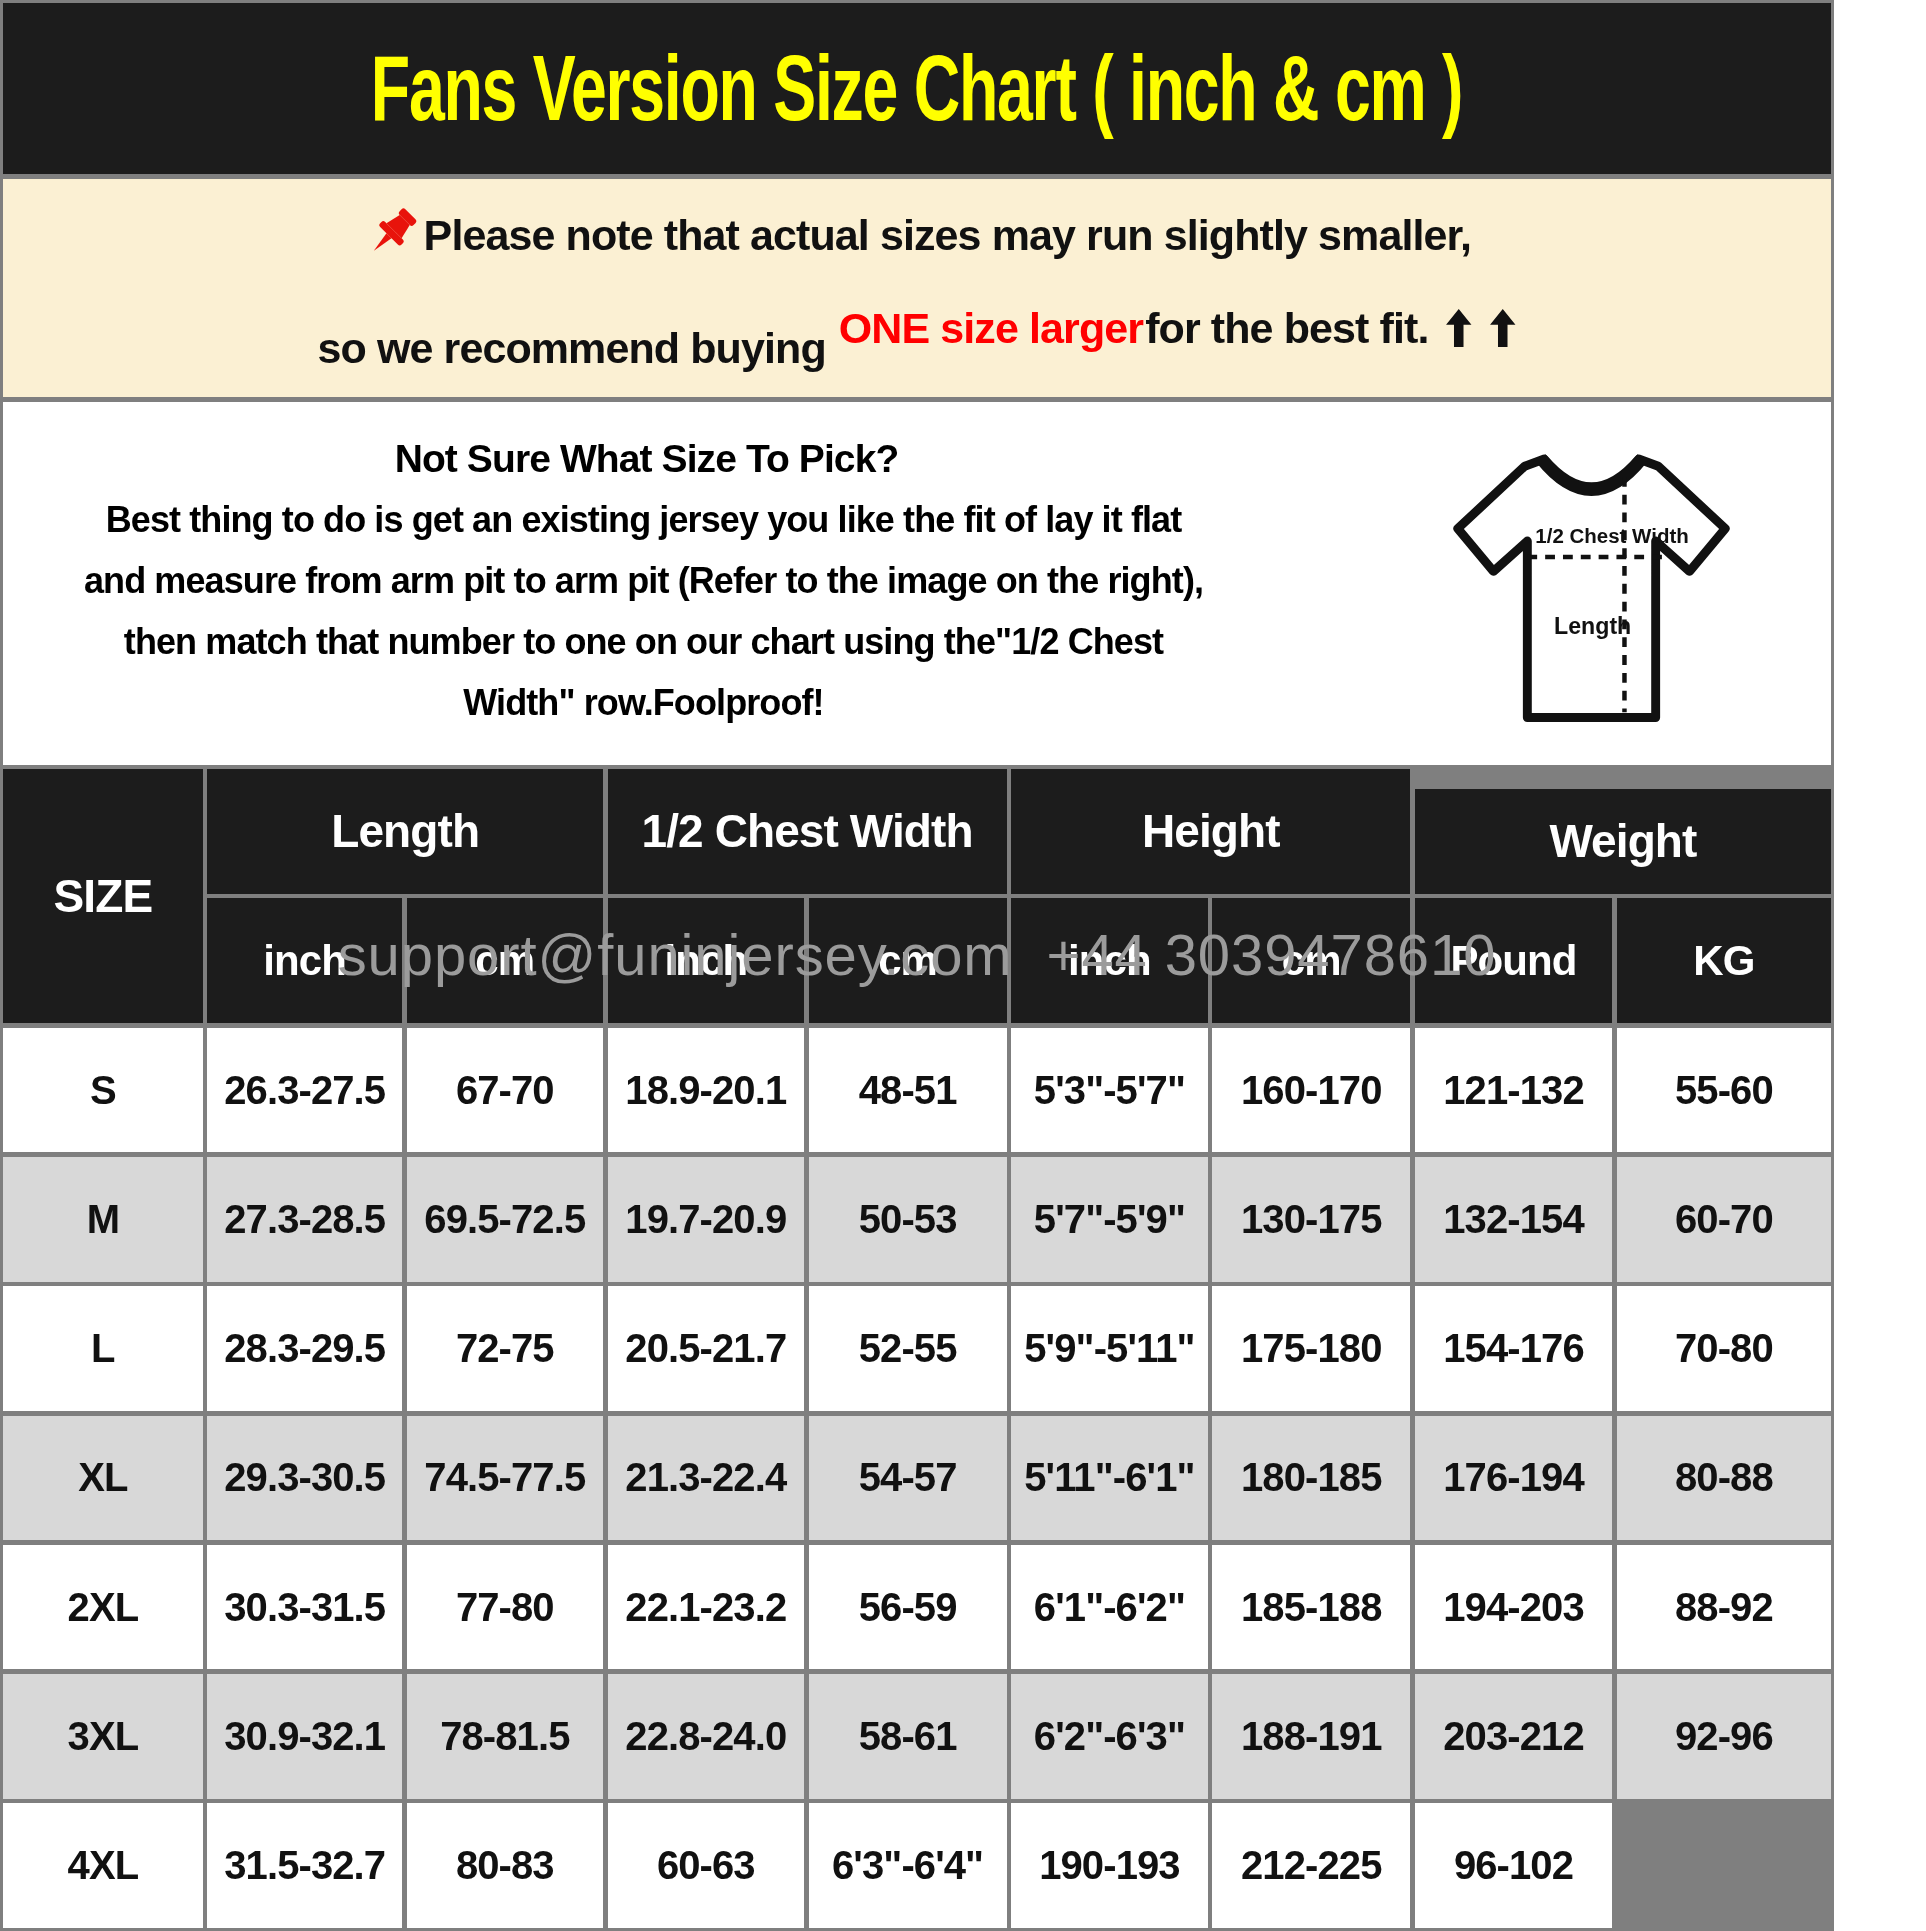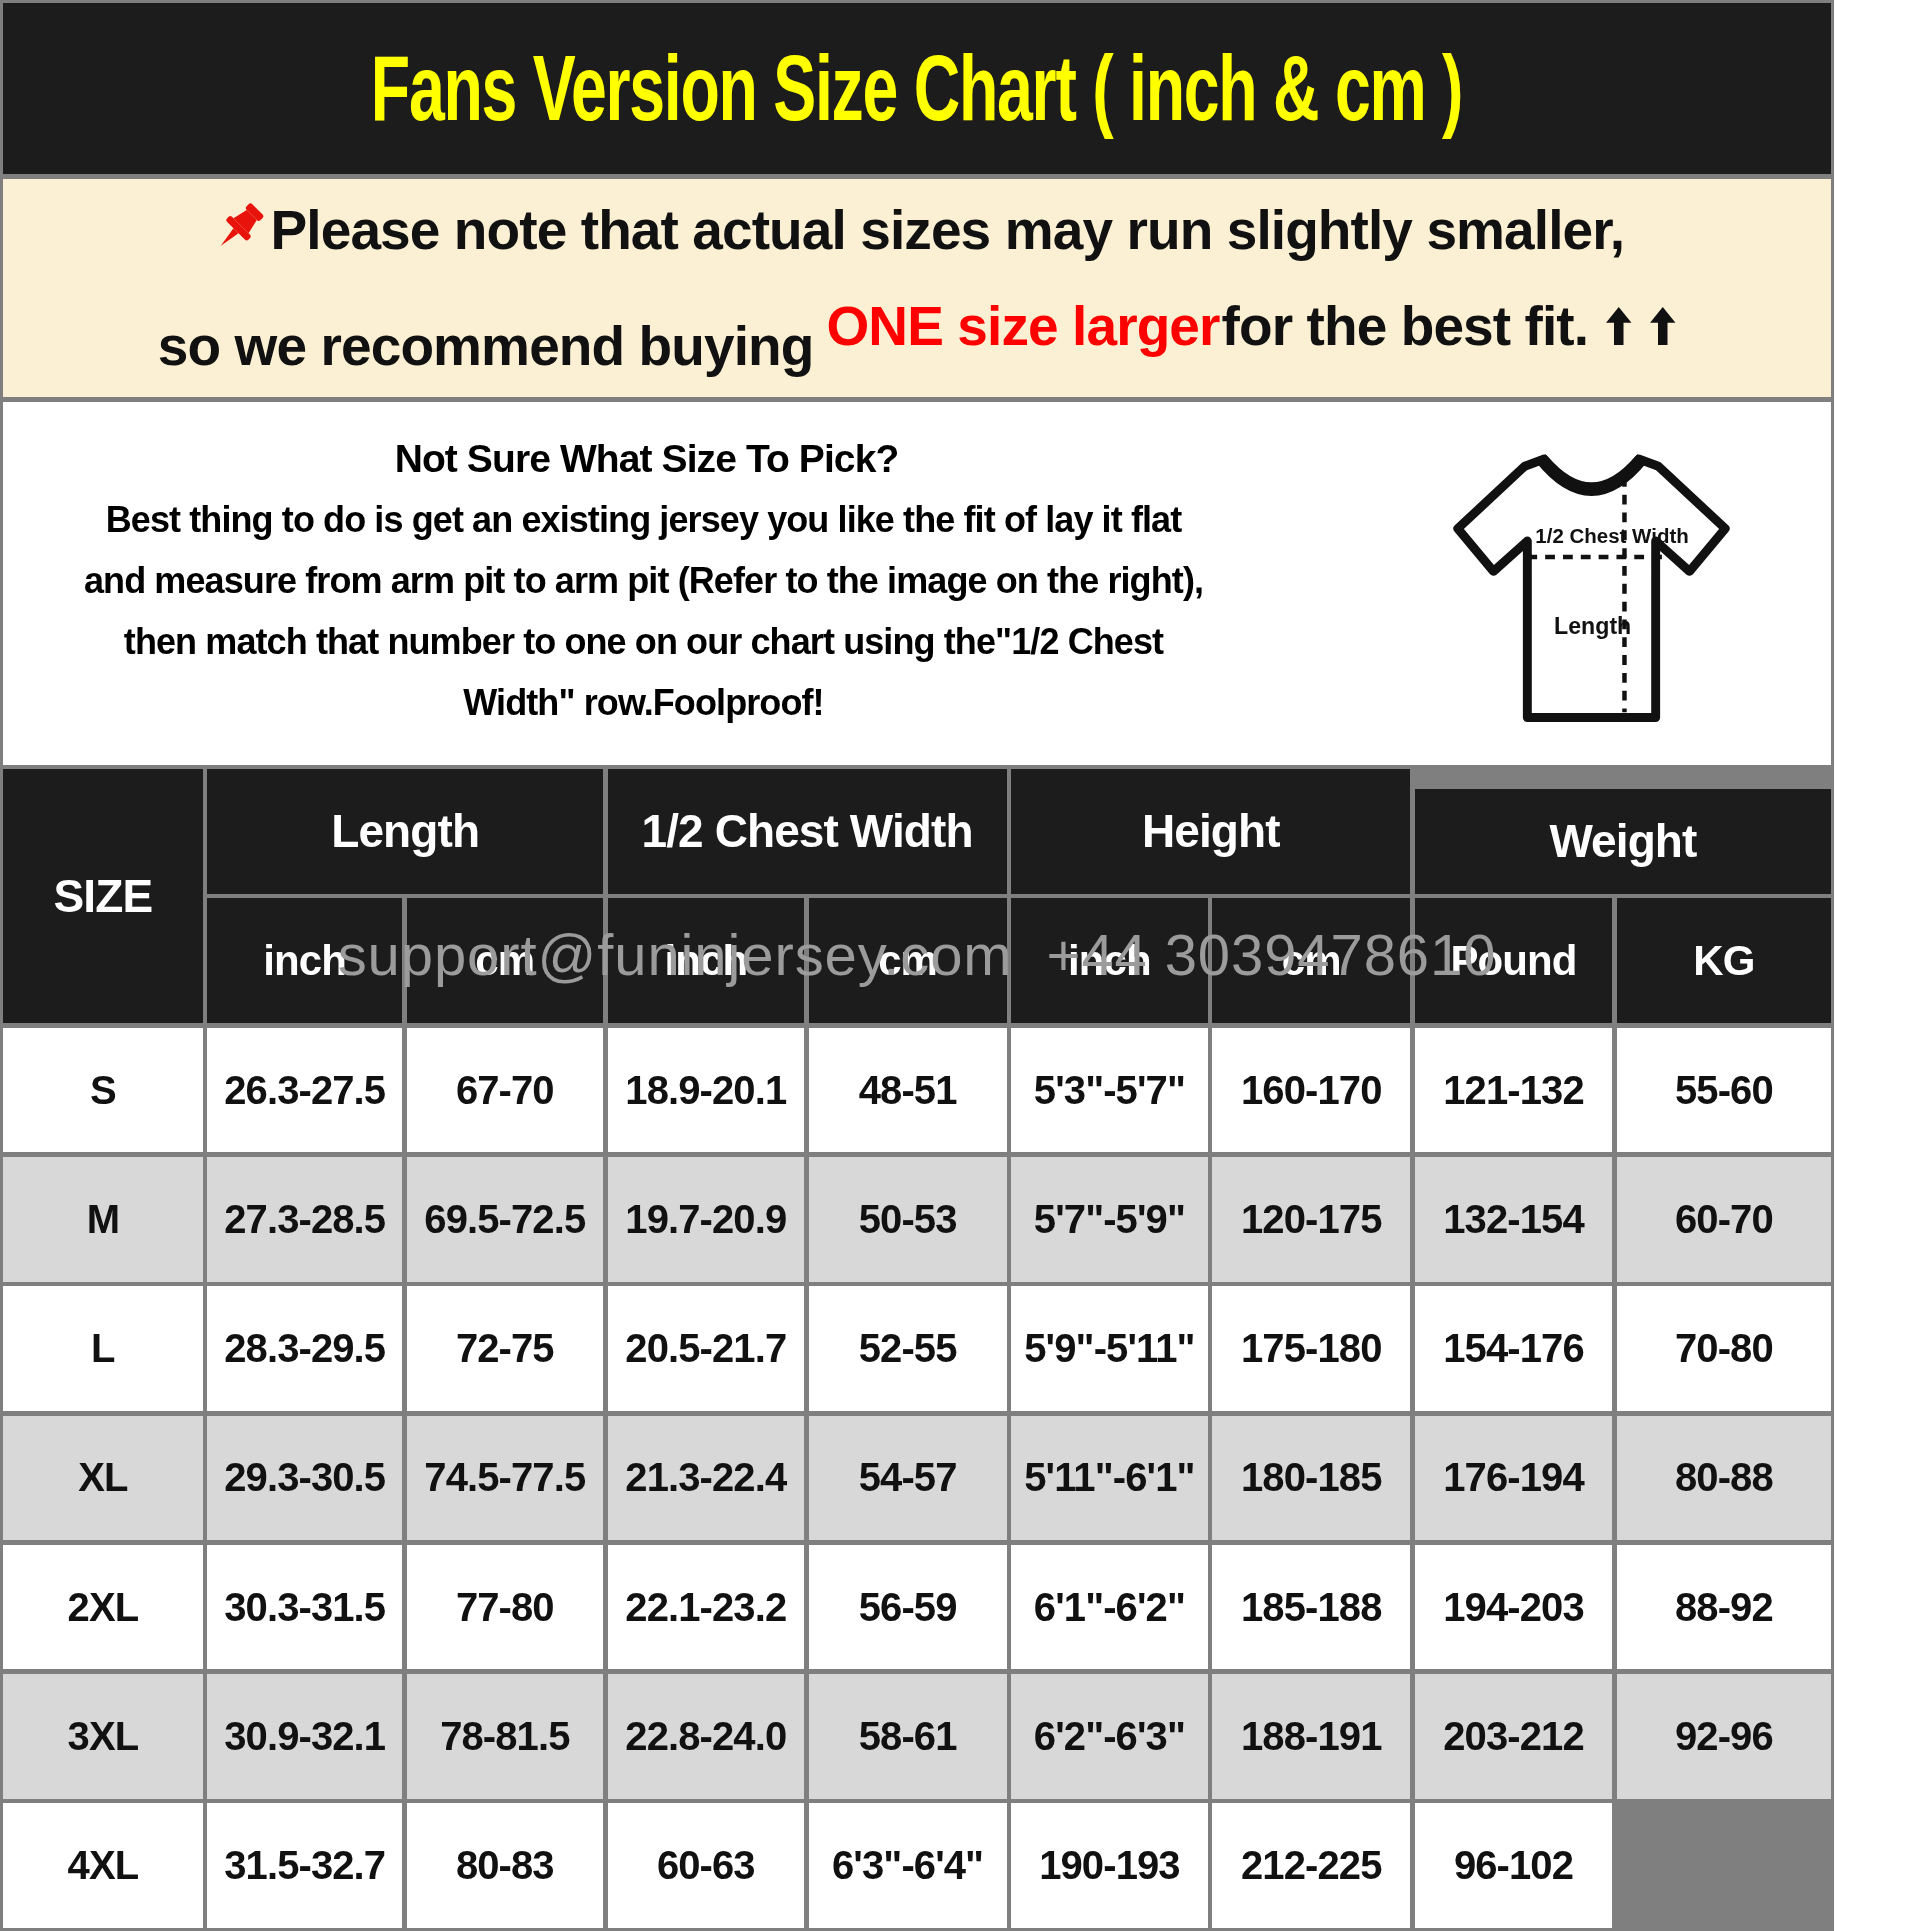--- a/index.html
+++ b/index.html
@@ -11,21 +11,21 @@
   .title-bar{height:171px;flex:0 0 auto;background:var(--ink,#1c1c1c);display:flex;align-items:center;justify-content:center;}
   .title-text{
     color:var(--yellow,#ffff00);font-weight:bold;font-size:92px;letter-spacing:-1.8px;
     white-space:nowrap;display:inline-block;transform:scaleX(.70);transform-origin:center;
   }
   .sep{height:4.6px;flex:0 0 auto;background:#7f7f7f;}
   .notice{
     height:200px;flex:0 0 auto;background:var(--cream,#fbf0d3);
     display:flex;flex-direction:column;justify-content:space-evenly;align-items:center;padding:9.2px 0;
   }
-  .notice-line{display:flex;align-items:center;font-weight:bold;font-size:55px;color:#111;
+  .notice-line{display:flex;align-items:center;font-weight:bold;font-size:43px;color:#111;
     letter-spacing:-0.9px;white-space:nowrap;}
   .pin{margin-right:3.7px;}
   .hl{color:var(--red,#ff0000);margin:0 2px;}
   .sp{margin-right:11px;margin-top:41px;}
   .arrow{margin-left:16.5px;}
   .instructions{height:363px;flex:0 0 auto;position:relative;background:#fff;}
   .inst-text{
     position:absolute;left:0;top:26px;width:1281px;text-align:center;color:#000;
     font-weight:bold;font-size:36px;letter-spacing:-0.9px;line-height:61px;white-space:nowrap;
   }
@@ -139,21 +139,21 @@
       <div class="cell">160-170</div>
       <div class="cell">121-132</div>
       <div class="cell">55-60</div>
 
       <div class="cell alt">M</div>
       <div class="cell alt">27.3-28.5</div>
       <div class="cell alt">69.5-72.5</div>
       <div class="cell alt">19.7-20.9</div>
       <div class="cell alt">50-53</div>
       <div class="cell alt">5'7"-5'9"</div>
-      <div class="cell alt">120-175</div>
+      <div class="cell alt">130-175</div>
       <div class="cell alt">132-154</div>
       <div class="cell alt">60-70</div>
 
       <div class="cell">L</div>
       <div class="cell">28.3-29.5</div>
       <div class="cell">72-75</div>
       <div class="cell">20.5-21.7</div>
       <div class="cell">52-55</div>
       <div class="cell">5'9"-5'11"</div>
       <div class="cell">175-180</div>

